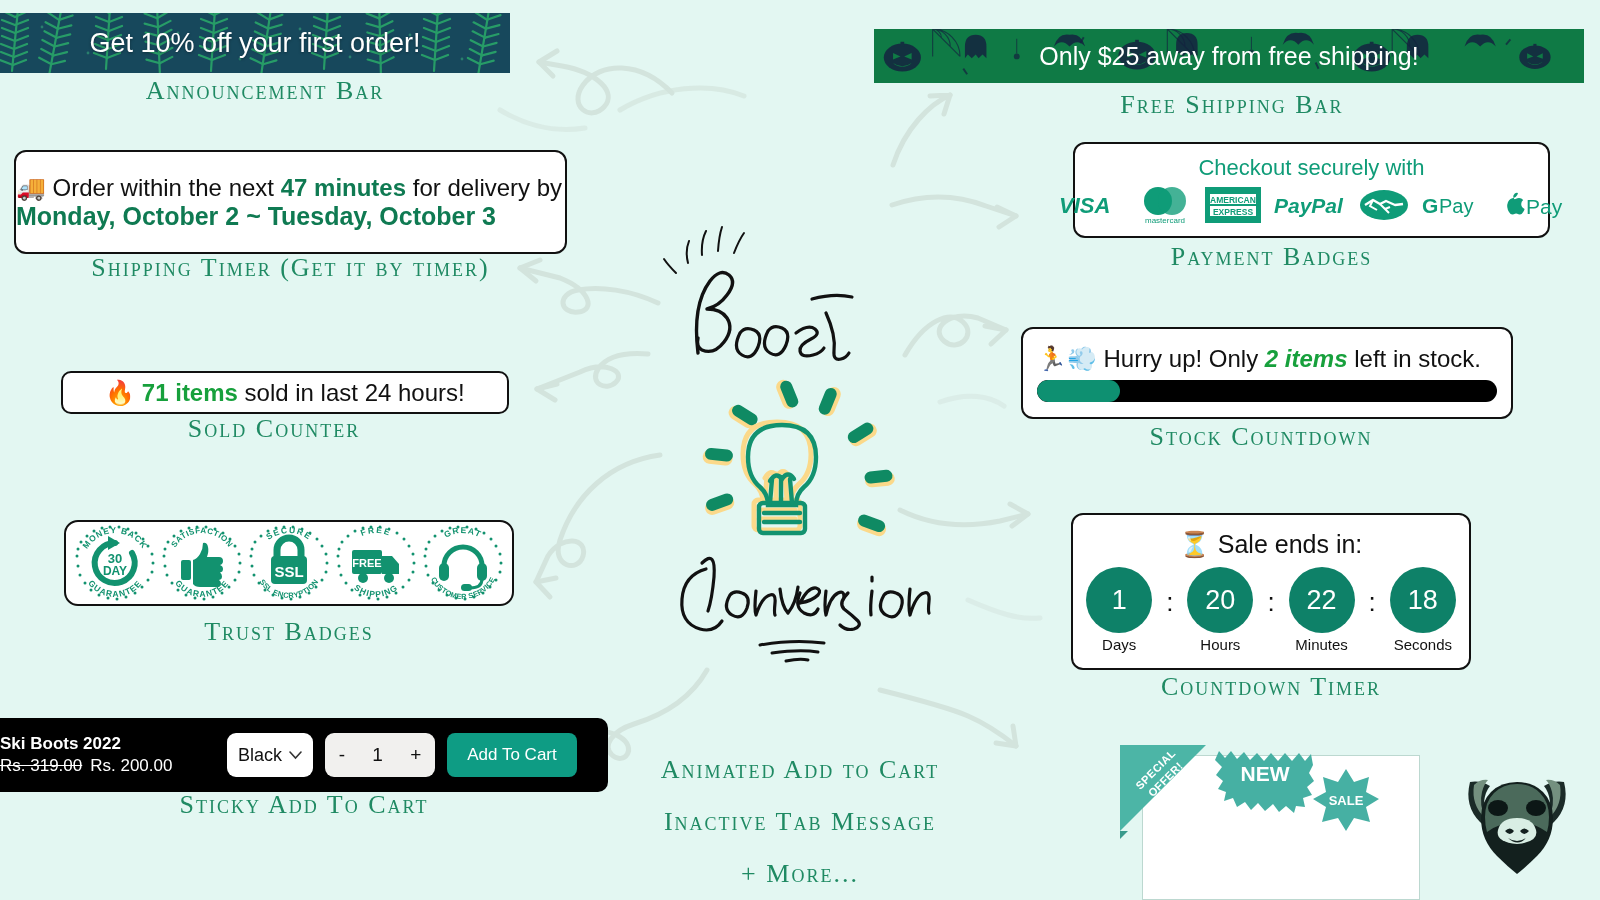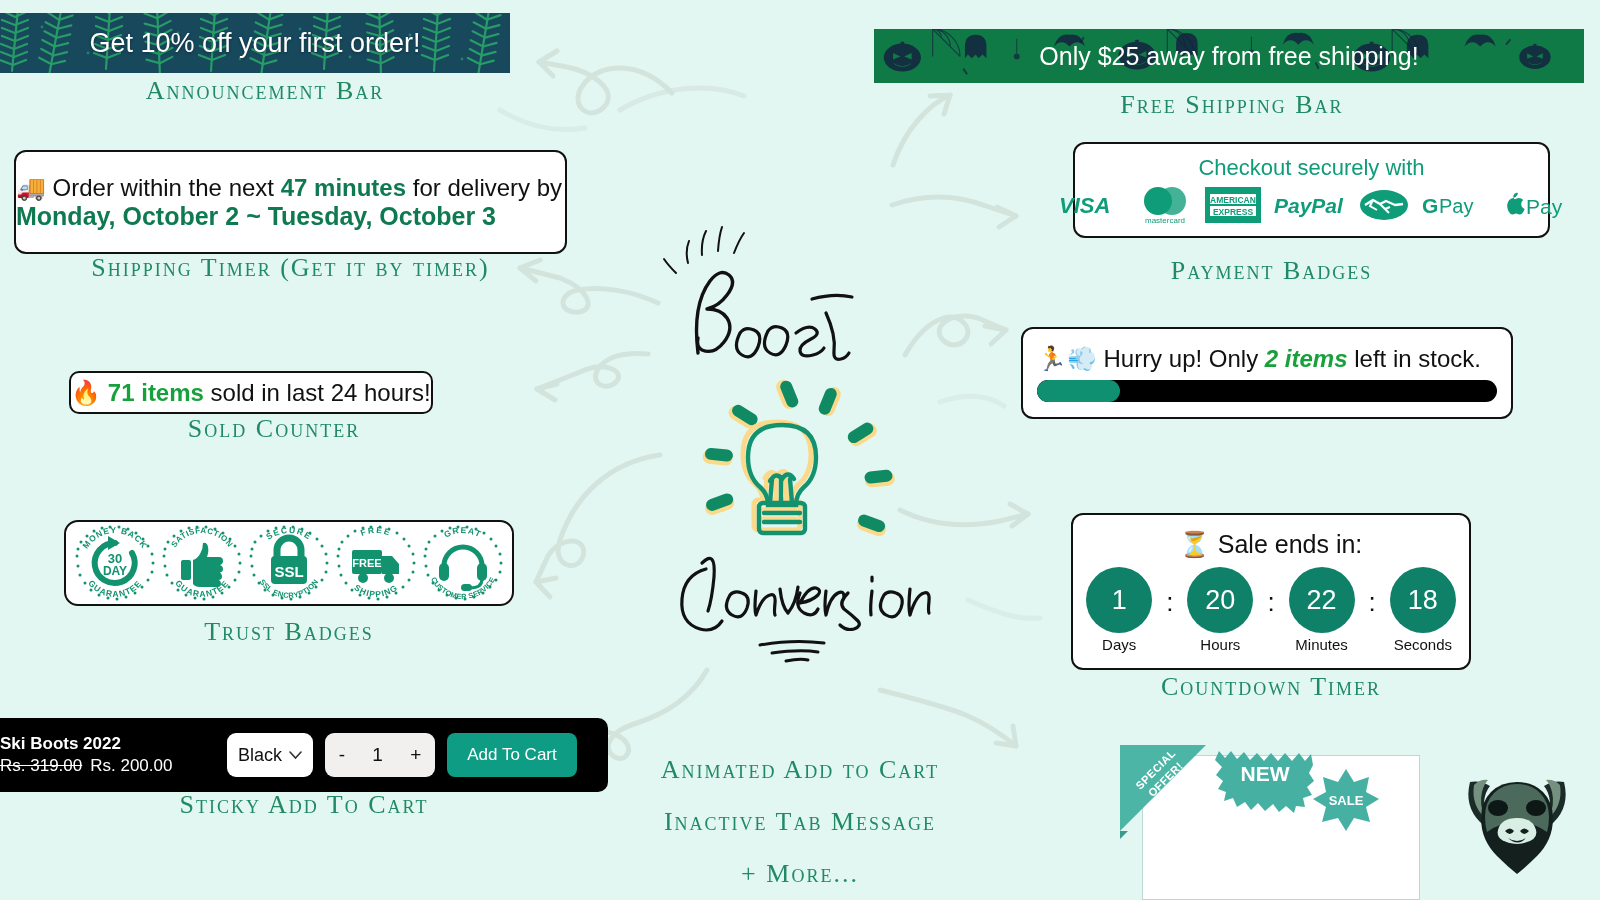--- a/index.html
+++ b/index.html
@@ -61,21 +61,21 @@
     display: flex; flex-direction: column; justify-content: center;
     gap: 0; z-index: 3;
   }
   #shipping-timer .l1 { font-size: 24px; color: #111; white-space: nowrap; }
   #shipping-timer .l2 { font-size: 25px; color: #0f7a52; font-weight: bold; white-space: nowrap; }
   #shipping-timer b { color: #0f7a52; }
   #shipping-timer-caption { position: absolute; left: 14px; top: 253px; width: 553px; }
 
   
   #sold-counter {
-    position: absolute; left: 69px; top: 371px; width: 364px; height: 43px;
+    position: absolute; left: 61px; top: 371px; width: 448px; height: 43px;
     display: flex; align-items: center; justify-content: center;
     border-radius: 10px; z-index: 3;
   }
   #sold-counter .txt { font-size: 24px; color: #111; white-space: nowrap; }
   #sold-counter b { color: #17a03c; }
   #sold-counter-caption { position: absolute; left: 69px; top: 414px; width: 410px; }
 
   
   #trust-badges {
     position: absolute; left: 64px; top: 520px; width: 450px; height: 86px;
@@ -113,21 +113,21 @@
   #sticky-cart-caption { position: absolute; left: 0px; top: 790px; width: 608px; }
 
   
   #payment-badges {
     position: absolute; left: 1033px; top: 142px; width: 477px; height: 96px;
     border-radius: 12px; z-index: 3;
     display:flex; flex-direction:column; align-items:center; justify-content:center; gap:4px;margin-left:40px;
   }
   #payment-badges .head { color:#0f9c78; font-size:22px; }
   #payment-badges .row { display:flex; align-items:center; gap:13px; }
-  #payment-badges-caption { position:absolute; left:1033px; top:256px; width:477px; }
+  #payment-badges-caption { position:absolute; left:1033px; top:242px; width:477px; }
 
   
   #stock-countdown {
     position:absolute; left:1021px; top:327px; width:492px; height:92px;
     border-radius:12px; z-index:3; padding:8px 14px;
     display:flex; flex-direction:column; justify-content:center; gap:7px;
   }
   #stock-countdown .txt { font-size:24px; color:#111; white-space:nowrap; }
   #stock-countdown .txt i { color:#17a03c; font-weight:bold; font-style:italic; }
   #stock-countdown .track {
@@ -706,20 +706,21 @@
 
   <div id="stock-countdown" class="card">
     <div class="txt">
       <span>🏃</span><span>💨</span>
       <span>Hurry up! Only </span><i>2 items</i><span> left in stock.</span>
     </div>
     <div class="track">
       <div class="fill" id="stock-fill" style="width: 18%;"></div>
     </div>
   </div>
+  <div id="stock-countdown-caption" class="caption">Stock Countdown</div>
 
   <div id="countdown-timer" class="card">
     <div class="head">
       <span>⏳</span>
       <span>Sale ends in:</span>
     </div>
     <div class="units">
       <div class="unit">
         <div class="circ">1</div>
         <div class="lbl">Days</div>

